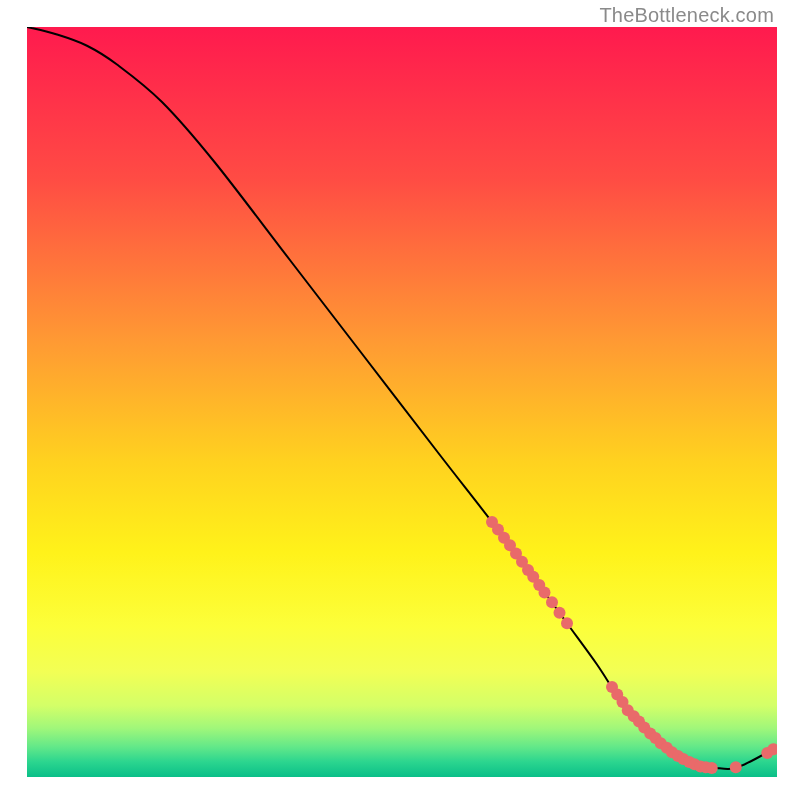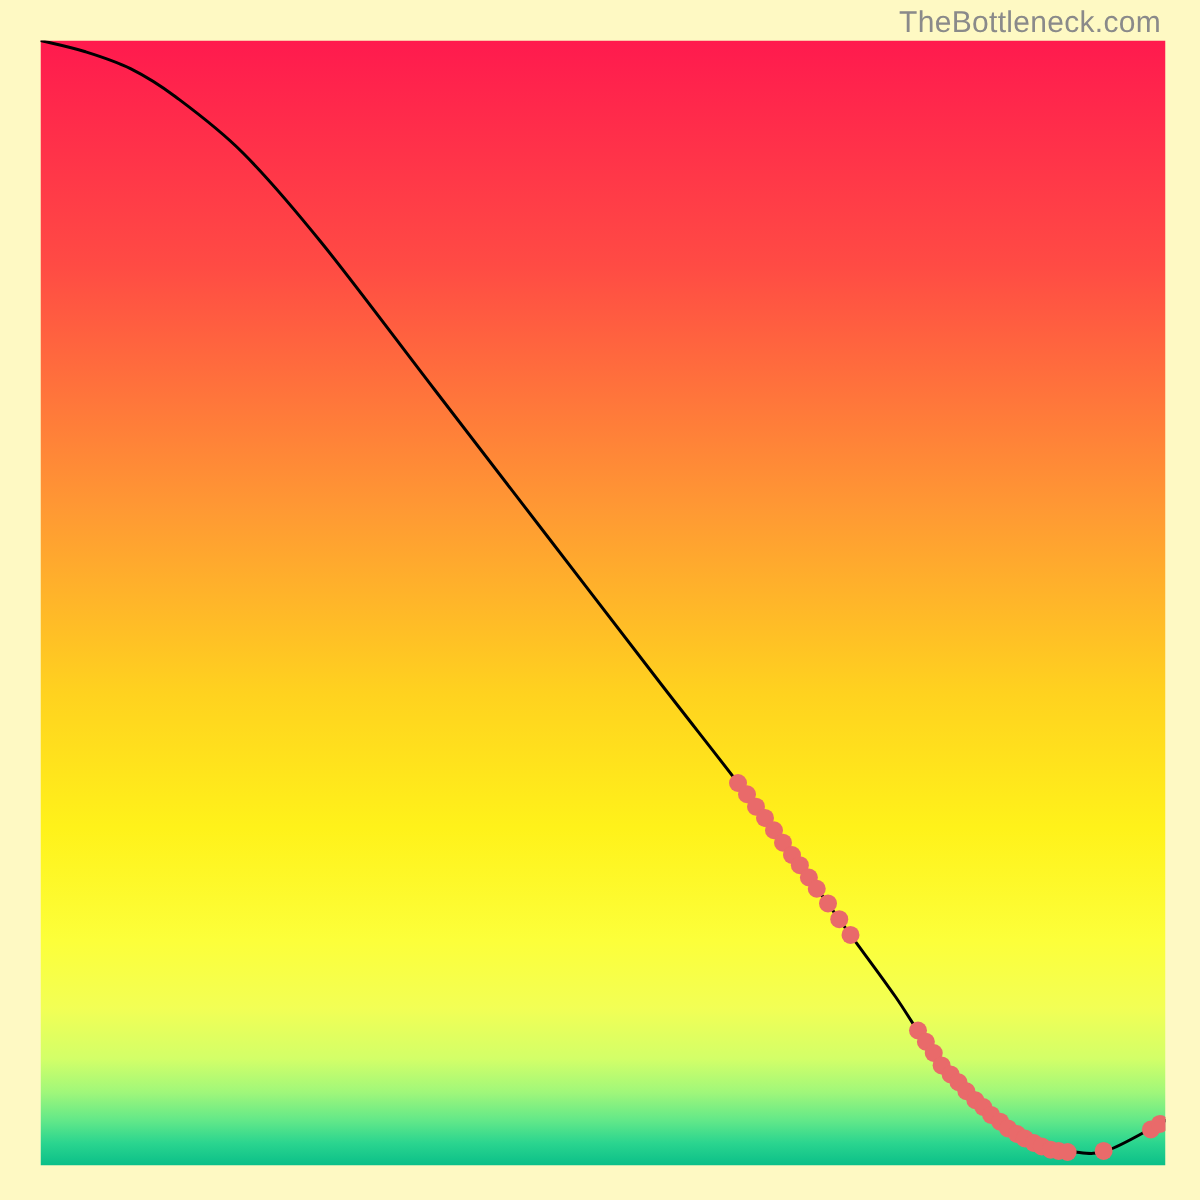--- a/index.html
+++ b/index.html
@@ -8,21 +8,21 @@
     width: 800px;
     height: 800px;
     background: #000;
     overflow: hidden;
     font-family: Arial, Helvetica, sans-serif;
   }
   .stage {
     position: relative;
     width: 800px;
     height: 800px;
-    background: #fef9c3;
+    background: #ffffff;
   }
   .plot {
     position: absolute;
     left: 27px;
     top: 27px;
     width: 750px;
     height: 750px;
   }
   .plot-inner {
     position: absolute;

